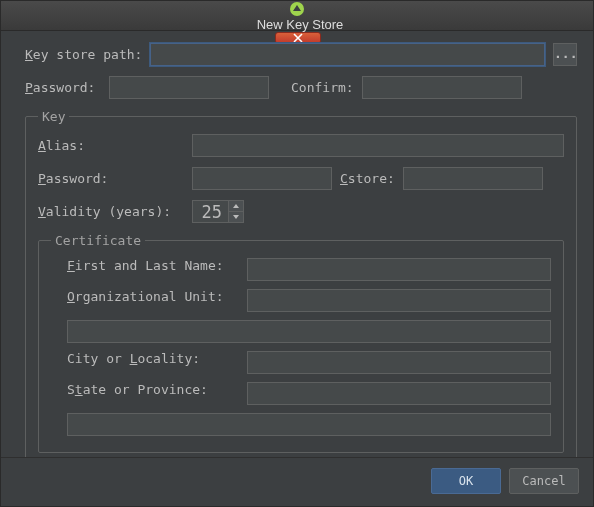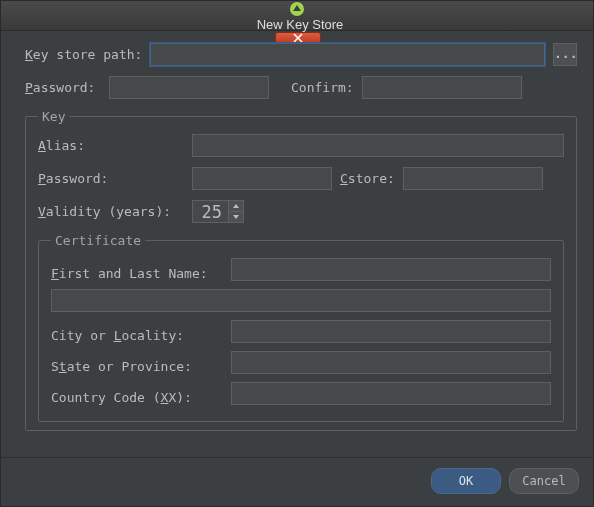--- a/index.html
+++ b/index.html
@@ -139,44 +139,45 @@
   .spin-up { border-bottom: 1px solid #5e6060; }
   .arrow-up, .arrow-down {
     width: 0; height: 0;
     border-left: 3px solid transparent;
     border-right: 3px solid transparent;
   }
   .arrow-up { border-bottom: 4px solid #bbb; }
   .arrow-down { border-top: 4px solid #bbb; }
   .cert-row {
     display: flex;
-    align-items: flex-end;
+    align-items: flex-start;
     margin-bottom: 8px;
     gap: 8px;
+    margin-left: 16px;
   }
   .cert-row .label { width: 172px; }
   .cert-row .input { flex: 1; }
   .button-bar {
     display: flex;
     justify-content: flex-end;
     gap: 8px;
     padding: 10px 14px 12px 0;
     border-top: 1px solid #2f2f2f;
     background: #3c3f41;
   }
   .btn {
     min-width: 70px;
     height: 26px;
     background: #4c5052;
     border: 1px solid #5e6060;
     color: #bbb;
     font-family: "Lucida Console", Monaco, monospace;
     font-size: 12px;
     cursor: pointer;
-    border-radius: 10px;
+    border-radius: 2px;
     padding: 0 12px;
   }
   .btn.primary {
     background: #3b5b82;
     border: 1px solid #4a6a94;
     color: #d8e2ec;
   }
 </style>
 </head>
 <body>
@@ -243,32 +244,35 @@
       </div>
 
       <fieldset class="inner">
         <legend>Certificate</legend>
 
         <div class="cert-row">
           <span class="label"><span class="ul">F</span><span>irst and Last Name:</span></span>
           <input class="input" value="" style="">
         </div>
         <div class="cert-row">
+          <span class="label"><span class="ul">O</span><span>rganizational Unit:</span></span>
+          <input class="input" value="" style="">
+        </div>
+        <div class="cert-row">
           <input class="input" value="" style="">
         </div>
         <div class="cert-row">
           <span class="label"><span>City or </span><span class="ul">L</span><span>ocality:</span></span>
           <input class="input" value="" style="">
         </div>
         <div class="cert-row">
           <span class="label"><span>S</span><span class="ul">t</span><span>ate or Province:</span></span>
           <input class="input" value="" style="">
         </div>
         <div class="cert-row">
-          <span class="label"><span>Country Code (</span><span class="ul">X</span><span>X):</span></span>
           <input class="input" value="" style="">
         </div>
       </fieldset>
     </fieldset>
   </div>
 
   <div class="button-bar">
     <button class="btn primary">OK</button>
     <button class="btn">Cancel</button>
   </div>

